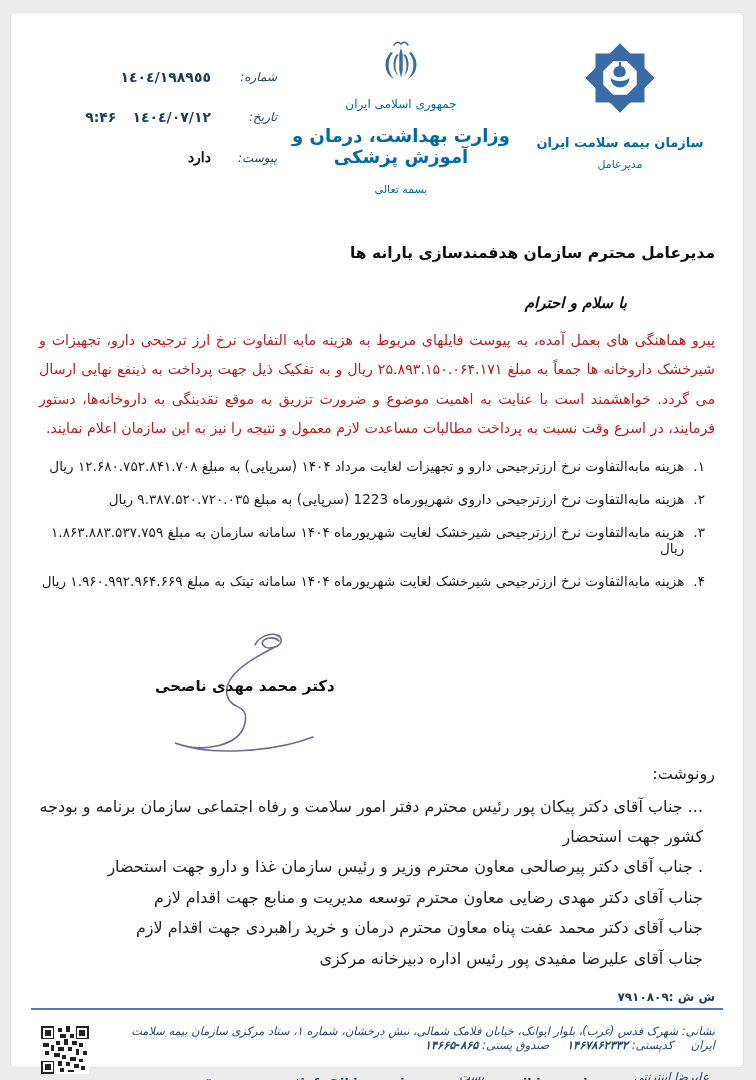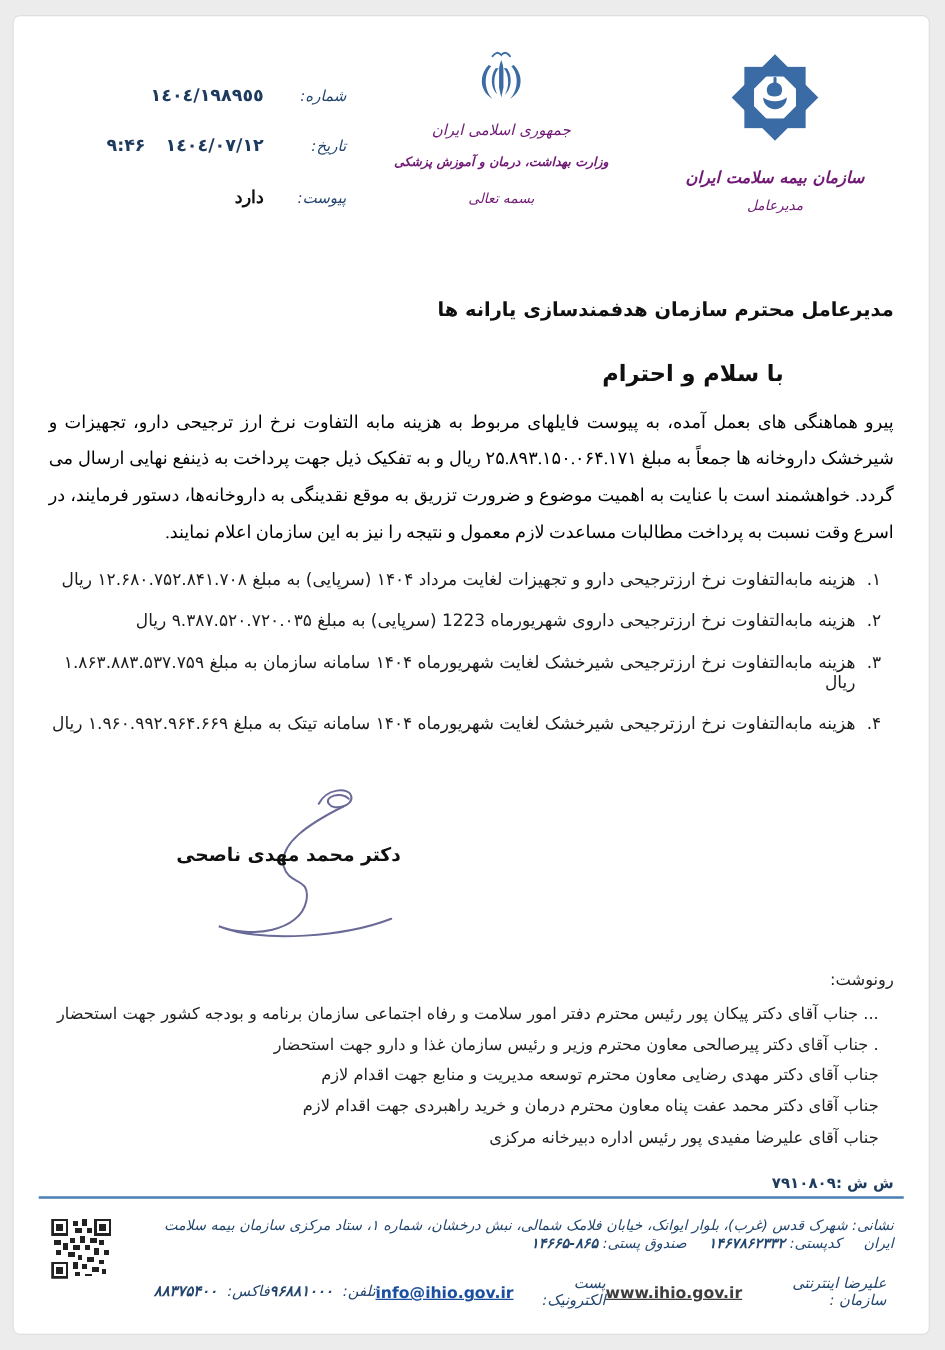--- a/index.html
+++ b/index.html
@@ -12,42 +12,42 @@
     background:#ffffff;border:1px solid #dfdfdf;border-radius:6px;
     box-sizing:border-box;padding:0 28px;direction:rtl;
   }
   
   .letterhead{display:flex;padding-top:22px;}
   .lh-right{width:190px;text-align:center;}
   .lh-center{flex:1;text-align:center;padding-top:2px;}
   .lh-left{width:238px;padding-top:34px;}
   .org-logo{width:86px;height:86px;margin:0 auto;}
   .emblem{width:50px;height:52px;margin:0 auto;}
-  .cal{font-style:italic;color:#701a75;}
+  .cal{color:#0369a1;}
   .org-name{font-size:13px;font-weight:bold;margin-top:14px;}
   .org-role{font-size:11px;margin-top:8px;}
   .country{font-size:12px;margin-top:8px;}
-  .ministry{font-size:10px;font-weight:bold;margin-top:14px;}
+  .ministry{font-size:18px;font-weight:bold;margin-top:14px;}
   .besmele{font-size:11px;margin-top:16px;}
   .meta-row{display:flex;align-items:center;margin-bottom:24px;}
   .meta-label{font-style:italic;color:#24466e;font-size:12px;width:66px;flex:none;}
   .meta-value{font-weight:bold;color:#1d3a5f;font-size:14px;display:flex;gap:16px;letter-spacing:.5px;}
   
   .recipient{margin-top:44px;font-weight:bold;font-size:15.5px;color:#101010;line-height:1.8;}
-  .greeting{margin:26px 88px 0 0;font-weight:bold;font-size:18px;color:#101010;}
-  .body-par{margin-top:14px;font-size:14.2px;color:#000000;line-height:2.08;text-align:justify;font-family:Liberation Serif, serif;}
+  .greeting{margin:26px 88px 0 0;font-weight:bold;font-size:15px;color:#101010;font-style:italic;}
+  .body-par{margin-top:14px;font-size:14.2px;color:#b91c1c;line-height:2.08;text-align:justify;}
   .items{margin-top:8px;padding-right:10px;}
   .item{display:flex;gap:9px;margin-bottom:17px;font-size:13.6px;color:#1c1c1c;}
   .item-num{flex:none;}
   
   .sig-zone{position:relative;height:132px;margin-top:36px;}
   .sig-svg{position:absolute;left:88px;top:0;}
-  .sig-name{position:absolute;left:102px;top:52px;font-weight:bold;font-size:15px;color:#101010;}
-  
-  .cc{margin-top:18px;font-size:13px;color:#222;line-height:1.9;}
+  .sig-name{position:absolute;left:116px;top:52px;font-weight:bold;font-size:15px;color:#101010;}
+  
+  .cc{margin-top:2px;font-size:16px;color:#222;line-height:1.9;}
   .cc-label{margin-bottom:2px;}
   .cc-line{padding-right:12px;}
   
   .tracking{margin-top:16px;font-size:12px;font-weight:bold;color:#1d3a5f;}
   .blue-rule{border:none;border-top:2px solid #4a7fb5;margin:4px -8px 0 -8px;}
   .footer{position:relative;padding:14px 0 0 0;min-height:90px;}
   .f-line1{font-style:italic;color:#24466e;font-size:11.4px;text-align:right;padding-left:70px;}
   .f-line1 .seg{margin-left:14px;}
   .f-line2{display:flex;align-items:center;justify-content:space-between;
            margin-top:18px;padding:0 6px 0 84px;font-style:italic;color:#24466e;font-size:11.8px;}

